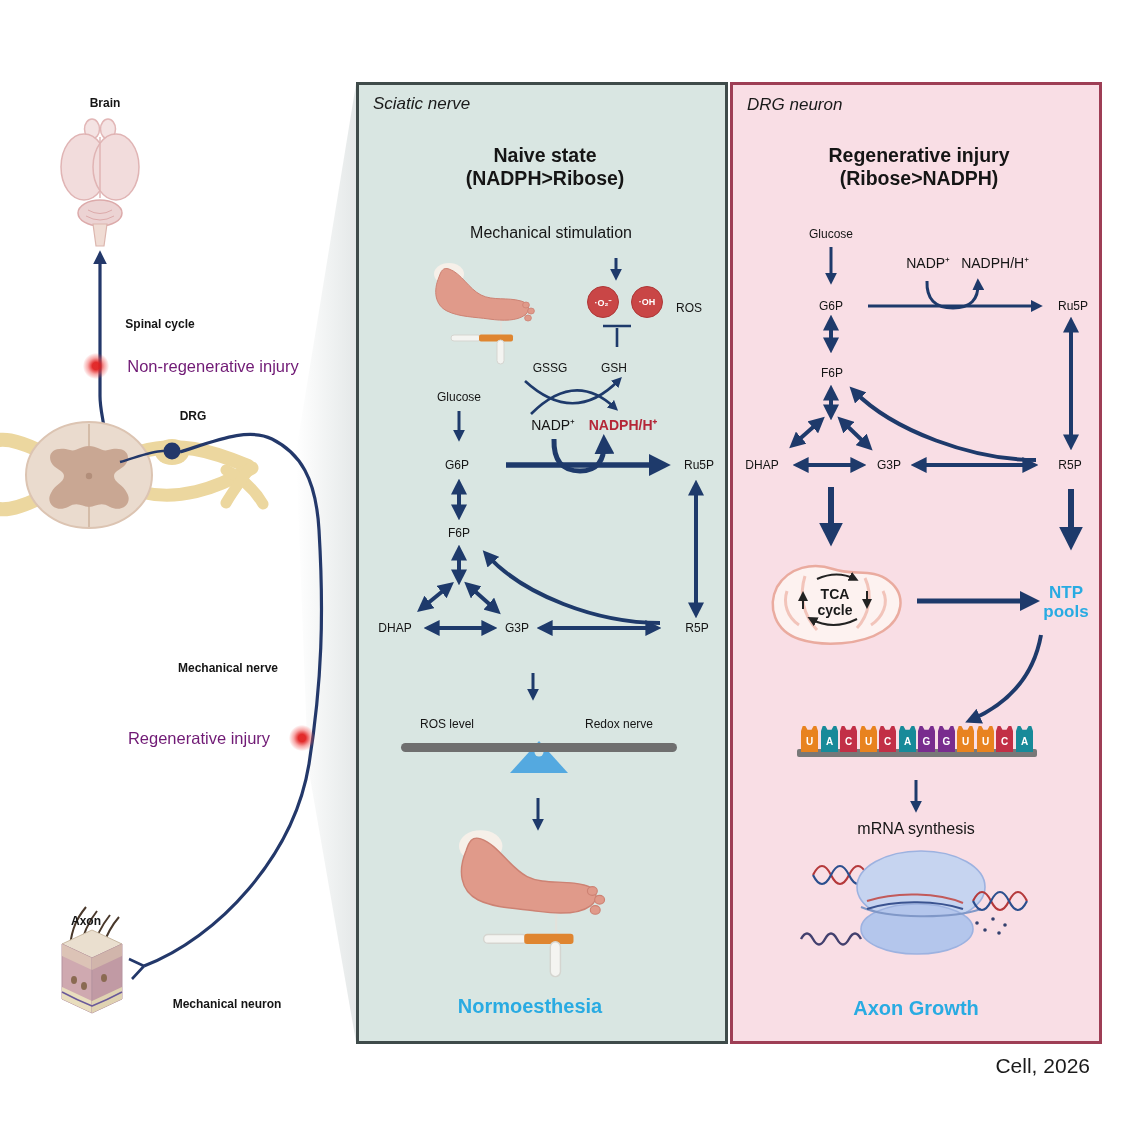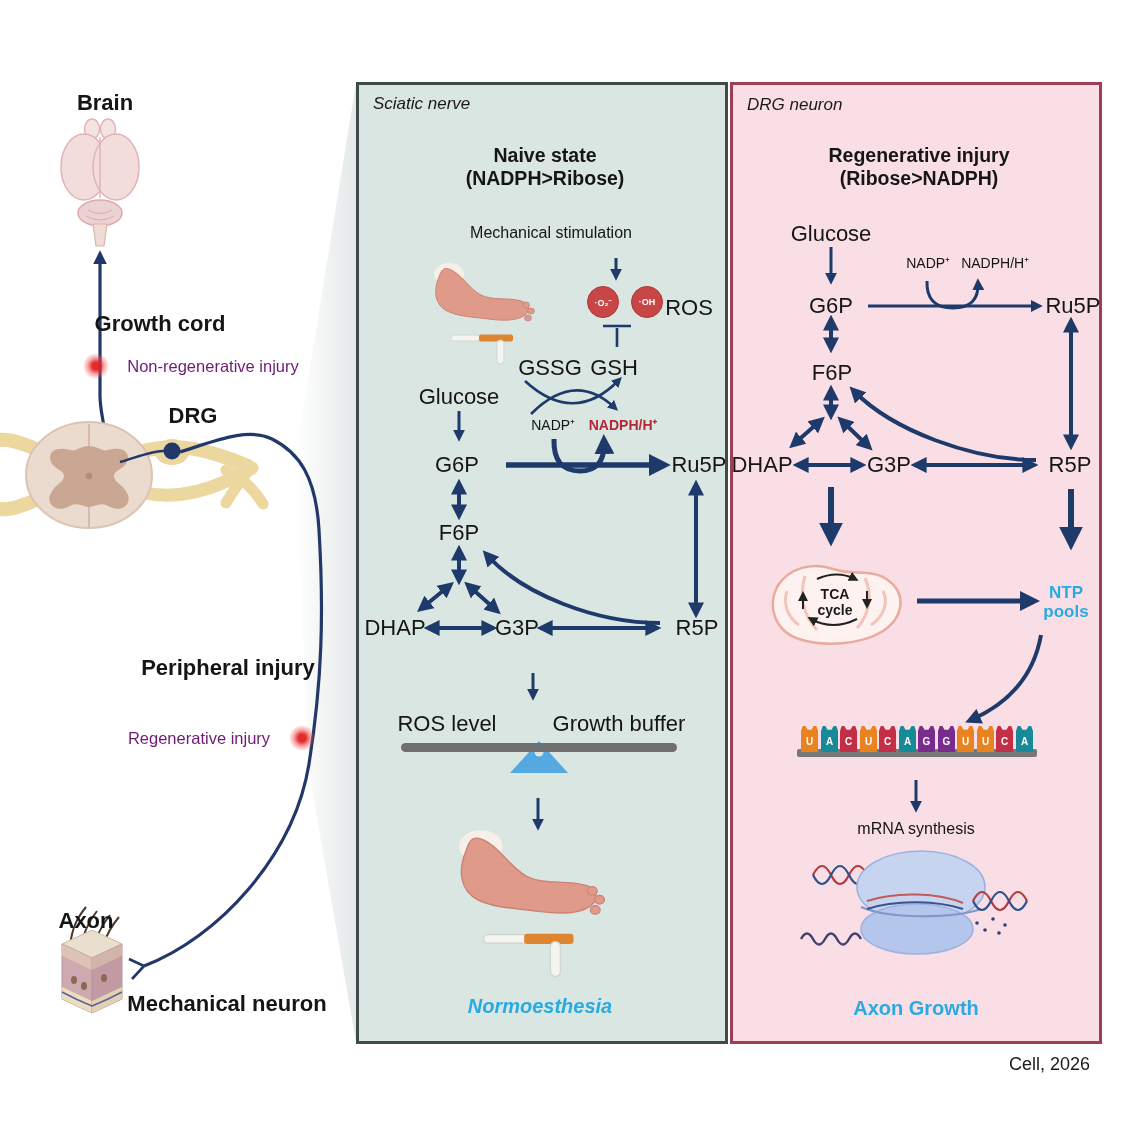--- a/index.html
+++ b/index.html
@@ -2,42 +2,42 @@
 <html><head>
 <meta charset="utf-8">
 <style>
   html,body{margin:0;padding:0;background:#ffffff;}
   #canvas{position:relative;width:1125px;height:1125px;background:#ffffff;overflow:hidden;
           font-family:"Liberation Sans",sans-serif;}
   svg{position:absolute;left:0;top:0;pointer-events:none;}
   .lbl{position:absolute;transform:translate(-50%,-50%);white-space:nowrap;color:#151515;
        font-family:"Liberation Sans",sans-serif;font-size:16.5px;z-index:5;}
   .b{font-weight:bold;}
-  .big{font-size:22px;}
+  .big{font-size:12px;}
   .tag{transform:none;font-style:italic;font-size:17px;color:#1a1a1a;}
   .title{font-weight:bold;font-size:19.5px;}
   .small{font-size:14px;}
   .red{color:#701a75;}
   .dkred{color:#b42738;font-weight:bold;}
   .cyan{color:#29abe2;font-weight:bold;font-size:20px;text-align:center;}
   .panel{position:absolute;top:82px;width:372px;height:962px;box-sizing:border-box;z-index:2;}
   #panel-sciatic{left:356px;background:#d9e6e2;border:3px solid #3f4b4a;}
   #panel-drg{left:730px;background:#f9dee5;border:3px solid #9e3e55;}
   .overlay{width:372px;height:962px;}
   .glow{position:absolute;width:26px;height:26px;border-radius:50%;z-index:4;
         background:radial-gradient(circle,rgba(225,32,32,.95) 0 20%,rgba(240,80,80,.5) 45%,rgba(255,120,120,0) 72%);}
   .roscircle{position:absolute;width:30px;height:30px;border-radius:50%;background:#c94646;
              border:1.5px solid #ae3737;color:#fff;font-size:9px;font-weight:bold;z-index:5;
              display:flex;align-items:center;justify-content:center;transform:translate(-50%,-50%);}
   .scalebar{position:absolute;height:9px;background:#6f6f6f;border-radius:5px;z-index:3;}
   .nt{position:absolute;width:17px;height:27px;z-index:4;display:flex;align-items:center;
       justify-content:center;padding-top:6px;box-sizing:border-box;color:#fff;font-size:10px;font-weight:bold;
       clip-path:polygon(0% 22%,10% 4%,26% 4%,38% 18%,62% 18%,74% 4%,90% 4%,100% 22%,100% 100%,0% 100%);}
   .nt-u{background:#e8831f;} .nt-a{background:#178a99;} .nt-c{background:#c22f46;} .nt-g{background:#792c8e;}
-  #citation{position:absolute;left:955px;top:1054px;width:135px;text-align:right;font-size:18px;color:#1a1a1a;z-index:5;}
+  #citation{position:absolute;left:955px;top:1054px;width:135px;text-align:right;font-size:21px;color:#1a1a1a;z-index:5;}
 </style>
 </head>
 <body>
 
 <div id="canvas">
 
   <svg width="0" height="0" aria-hidden="true">
     <defs>
       <symbol id="paw-filament" viewBox="0 0 120 110">
         <ellipse cx="26" cy="13" rx="15" ry="11" fill="#f6f0e9"></ellipse>
@@ -118,24 +118,24 @@
       <polygon points="92,958 122,944 122,956 92,970" fill="#d1b5ab"></polygon>
       <polygon points="92,1001 122,987 122,999 92,1013" fill="#e0d3b2"></polygon>
       <ellipse cx="74" cy="980" rx="3" ry="4" fill="#8a6a52"></ellipse>
       <ellipse cx="84" cy="986" rx="3" ry="4" fill="#8a6a52"></ellipse>
       <ellipse cx="104" cy="978" rx="3" ry="4" fill="#8a6a52"></ellipse>
       <path d="M62,992 Q77,1000 92,1006 Q107,1000 122,992" stroke="#6a5a9a" stroke-width="1.5" fill="none"></path>
     </g>
   </svg>
 
   <div class="lbl b big" style="left:105px;top:103px;">Brain</div>
-  <div class="lbl b big" style="left:160px;top:324px;">Growth cord</div>
+  <div class="lbl b big" style="left:160px;top:324px;">Spinal cycle</div>
   <div class="lbl red" style="left:213px;top:366px;">Non-regenerative injury</div>
   <div class="lbl b big" style="left:193px;top:416px;">DRG</div>
-  <div class="lbl b big" style="left:228px;top:668px;">Peripheral injury</div>
+  <div class="lbl b big" style="left:228px;top:668px;">Mechanical nerve</div>
   <div class="lbl red" style="left:199px;top:738px;">Regenerative injury</div>
   <div class="lbl b big" style="left:86px;top:921px;">Axon</div>
   <div class="lbl b big" style="left:227px;top:1004px;">Mechanical neuron</div>
   <div class="glow" style="left:83px;top:353px;"></div>
   <div class="glow" style="left:289px;top:725px;"></div>
 
   <div id="panel-sciatic" class="panel">
     <svg class="overlay" viewBox="0 0 372 962">
       <defs>
         <marker id="aeS" viewBox="0 0 10 10" refX="6" refY="5" markerWidth="4" markerHeight="4" orient="auto-start-reverse">
@@ -187,24 +187,24 @@
 
     <div class="lbl big" style="left:100px;top:312px;">Glucose</div>
     <div class="lbl big" style="left:98px;top:380px;">G6P</div>
     <div class="lbl big" style="left:340px;top:380px;">Ru5P</div>
     <div class="lbl big" style="left:100px;top:448px;">F6P</div>
     <div class="lbl big" style="left:36px;top:543px;">DHAP</div>
     <div class="lbl big" style="left:158px;top:543px;">G3P</div>
     <div class="lbl big" style="left:338px;top:543px;">R5P</div>
 
     <div class="lbl big" style="left:88px;top:639px;">ROS level</div>
-    <div class="lbl big" style="left:260px;top:639px;">Growth buffer</div>
+    <div class="lbl big" style="left:260px;top:639px;">Redox nerve</div>
     <div class="scalebar" style="left:42px;top:658px;width:276px;"></div>
 
-    <div class="lbl cyan" style="left:181px;top:921px;font-style:italic;">Normoesthesia</div>
+    <div class="lbl cyan" style="left:171px;top:921px;">Normoesthesia</div>
   </div>
 
   <div id="panel-drg" class="panel">
     <svg class="overlay" viewBox="0 0 372 962">
       <defs>
         <marker id="aeD" viewBox="0 0 10 10" refX="6" refY="5" markerWidth="4" markerHeight="4" orient="auto-start-reverse">
             <path d="M0,0L10,5L0,10z" fill="#1e3a6b"></path>
           </marker>
         <marker id="mkB" viewBox="0 0 10 10" refX="6" refY="5" markerWidth="5" markerHeight="5" orient="auto-start-reverse">
             <path d="M0,0L10,5L0,10z" fill="#222"></path>

